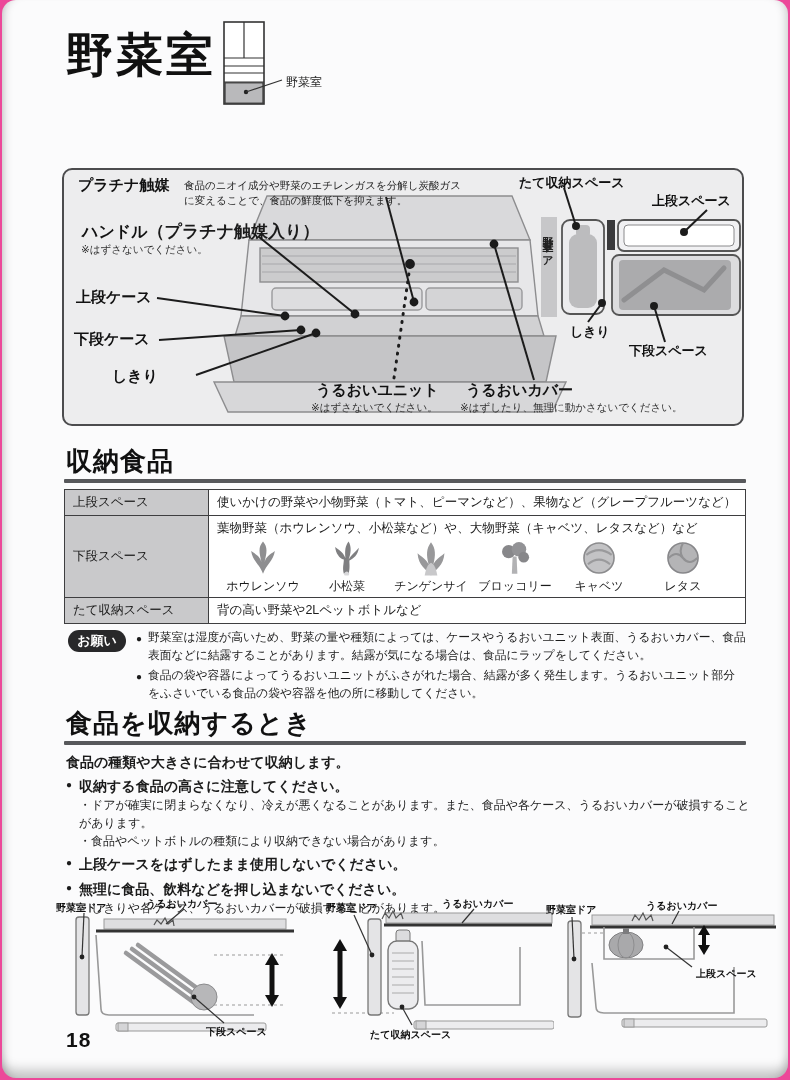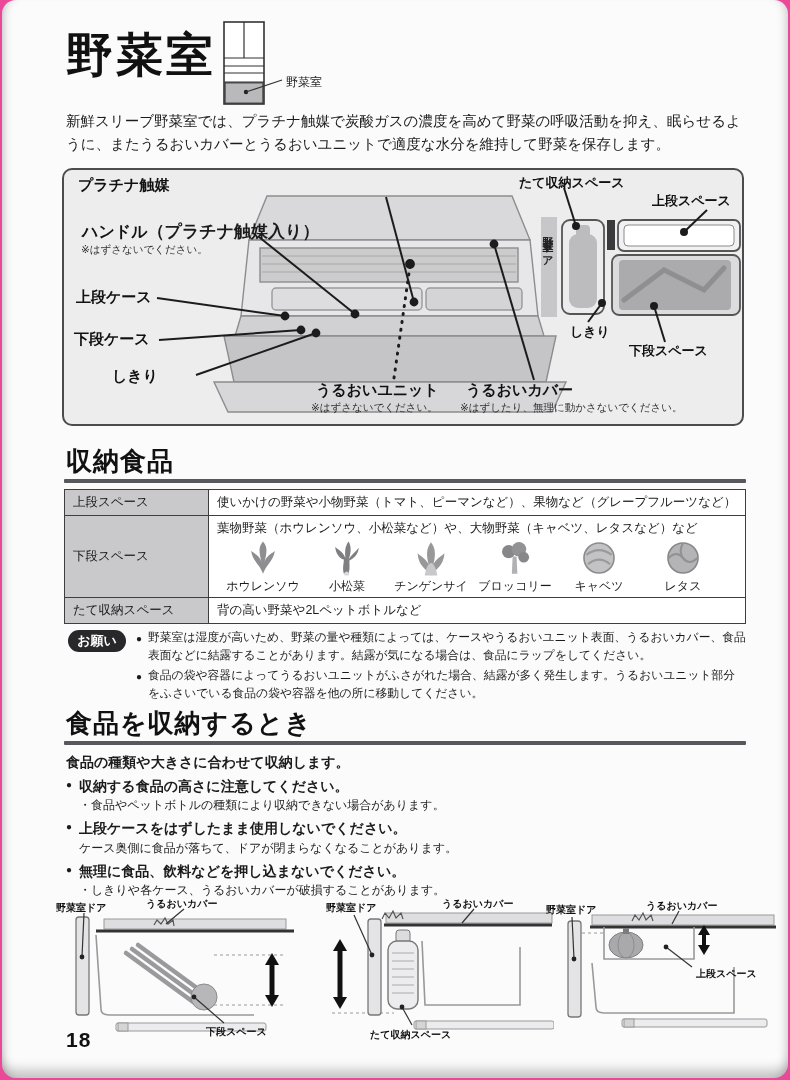--- a/index.html
+++ b/index.html
@@ -58,21 +58,20 @@
     <line x1="8" y1="40" x2="48" y2="40" stroke="#333" stroke-width="1.2"></line>
     <line x1="8" y1="48" x2="48" y2="48" stroke="#333" stroke-width="1.2"></line>
     <line x1="8" y1="55" x2="48" y2="55" stroke="#333" stroke-width="1.2"></line>
     <line x1="8" y1="64" x2="48" y2="64" stroke="#333" stroke-width="1.2"></line>
     <rect x="9" y="64.8" width="38" height="20.4" fill="#b9b9bb" stroke="#333" stroke-width="1.2"></rect>
     <circle cx="30" cy="74" r="2.2" fill="#222"></circle>
     <line x1="30" y1="74" x2="66" y2="62" stroke="#333" stroke-width="1.3"></line>
   </svg>
   <div class="abs" style="left:284px;top:74px;font-size:12px;">野菜室</div>
 
-  <div class="abs intro" style="left:64px;top:110px;">新鮮スリーブ野菜室では、プラチナ触媒で炭酸ガスの濃度を高めて野菜の呼吸活動を抑え、眠らせるように、またうるおいカバーとうるおいユニットで適度な水分を維持して野菜を保存します。</div>
 
   <div class="abs dbox">
     <svg width="677" height="253" viewBox="0 0 677 253">
 
       <g stroke="#8d8d8f" stroke-width="1.4">
         <polygon points="203,26 448,26 466,70 185,70" fill="#d9d9db"></polygon>
         <polygon points="185,70 466,70 474,146 177,146" fill="#e7e7e9"></polygon>
         <rect x="196" y="78" width="258" height="34" fill="#cccccd"></rect>
         <line x1="198" y1="86" x2="452" y2="86" stroke="#b5b5b6"></line>
         <line x1="198" y1="94" x2="452" y2="94" stroke="#b5b5b6"></line>
@@ -121,20 +120,21 @@
         <line x1="643" y1="40" x2="620" y2="62"></line>
             <circle cx="620" cy="62" r="3"></circle>
         <line x1="524" y1="152" x2="538" y2="133"></line>
             <circle cx="538" cy="133" r="3"></circle>
         <line x1="601" y1="172" x2="590" y2="136"></line>
             <circle cx="590" cy="136" r="3"></circle>
       </g>
     </svg>
 
     <div class="abs lb15" style="left:14px;top:6px;">プラチナ触媒</div>
+    <div class="abs desc" style="left:120px;top:8px;width:278px;">食品のニオイ成分や野菜のエチレンガスを分解し炭酸ガスに変えることで、食品の鮮度低下を抑えます。</div>
     <div class="abs" style="left:18px;top:50px;">
       <span class="lb15" style="font-size:16px;">ハンドル</span><span class="sub13">（プラチナ触媒入り）</span>
     </div>
     <div class="abs note" style="left:17px;top:73px;">※はずさないでください。</div>
     <div class="abs lb15" style="left:12px;top:118px;">上段ケース</div>
     <div class="abs lb15" style="left:10px;top:160px;">下段ケース</div>
     <div class="abs lb15" style="left:48px;top:197px;">しきり</div>
     <div class="abs lb15" style="left:252px;top:211px;">うるおいユニット</div>
     <div class="abs note" style="left:247px;top:231px;">※はずさないでください。</div>
     <div class="abs lb15" style="left:402px;top:211px;">うるおいカバー</div>
@@ -228,26 +228,26 @@
 
   <div class="abs h2" style="left:64px;top:706px;">食品を収納するとき</div>
   <div class="abs rule" style="left:62px;top:741px;width:682px;"></div>
   <div class="abs lead" style="left:64px;top:754px;">食品の種類や大きさに合わせて収納します。</div>
 
   <div class="abs" style="left:64px;top:776px;width:684px;">
     <div class="ptitle">
           <span class="bu">●</span>
           <div>収納する食品の高さに注意してください。</div>
         </div>
+    <div class="psub">・ドアが確実に閉まらなくなり、冷えが悪くなることがあります。また、食品や各ケース、うるおいカバーが破損することがあります。</div>
     <div class="psub">・食品やペットボトルの種類により収納できない場合があります。</div>
     <div class="ptitle" style="margin-top:4px;">
           <span class="bu">●</span>
           <div>上段ケースをはずしたまま使用しないでください。</div>
         </div>
-    <div class="psub">ケース奥側に食品が落ちて、ドアが閉まらなくなることがあります。</div>
     <div class="ptitle" style="margin-top:4px;">
           <span class="bu">●</span>
           <div>無理に食品、飲料などを押し込まないでください。</div>
         </div>
     <div class="psub">・しきりや各ケース、うるおいカバーが破損することがあります。</div>
   </div>
 
   <svg class="abs" style="left:52px;top:897px;" width="250" height="145" viewBox="0 0 250 145">
     <rect x="22" y="20" width="13" height="98" rx="3" fill="#e4e4e6" stroke="#777" stroke-width="1.3"></rect>
     <rect x="50" y="22" width="182" height="10" fill="#dedee0" stroke="#999" stroke-width="1"></rect>

